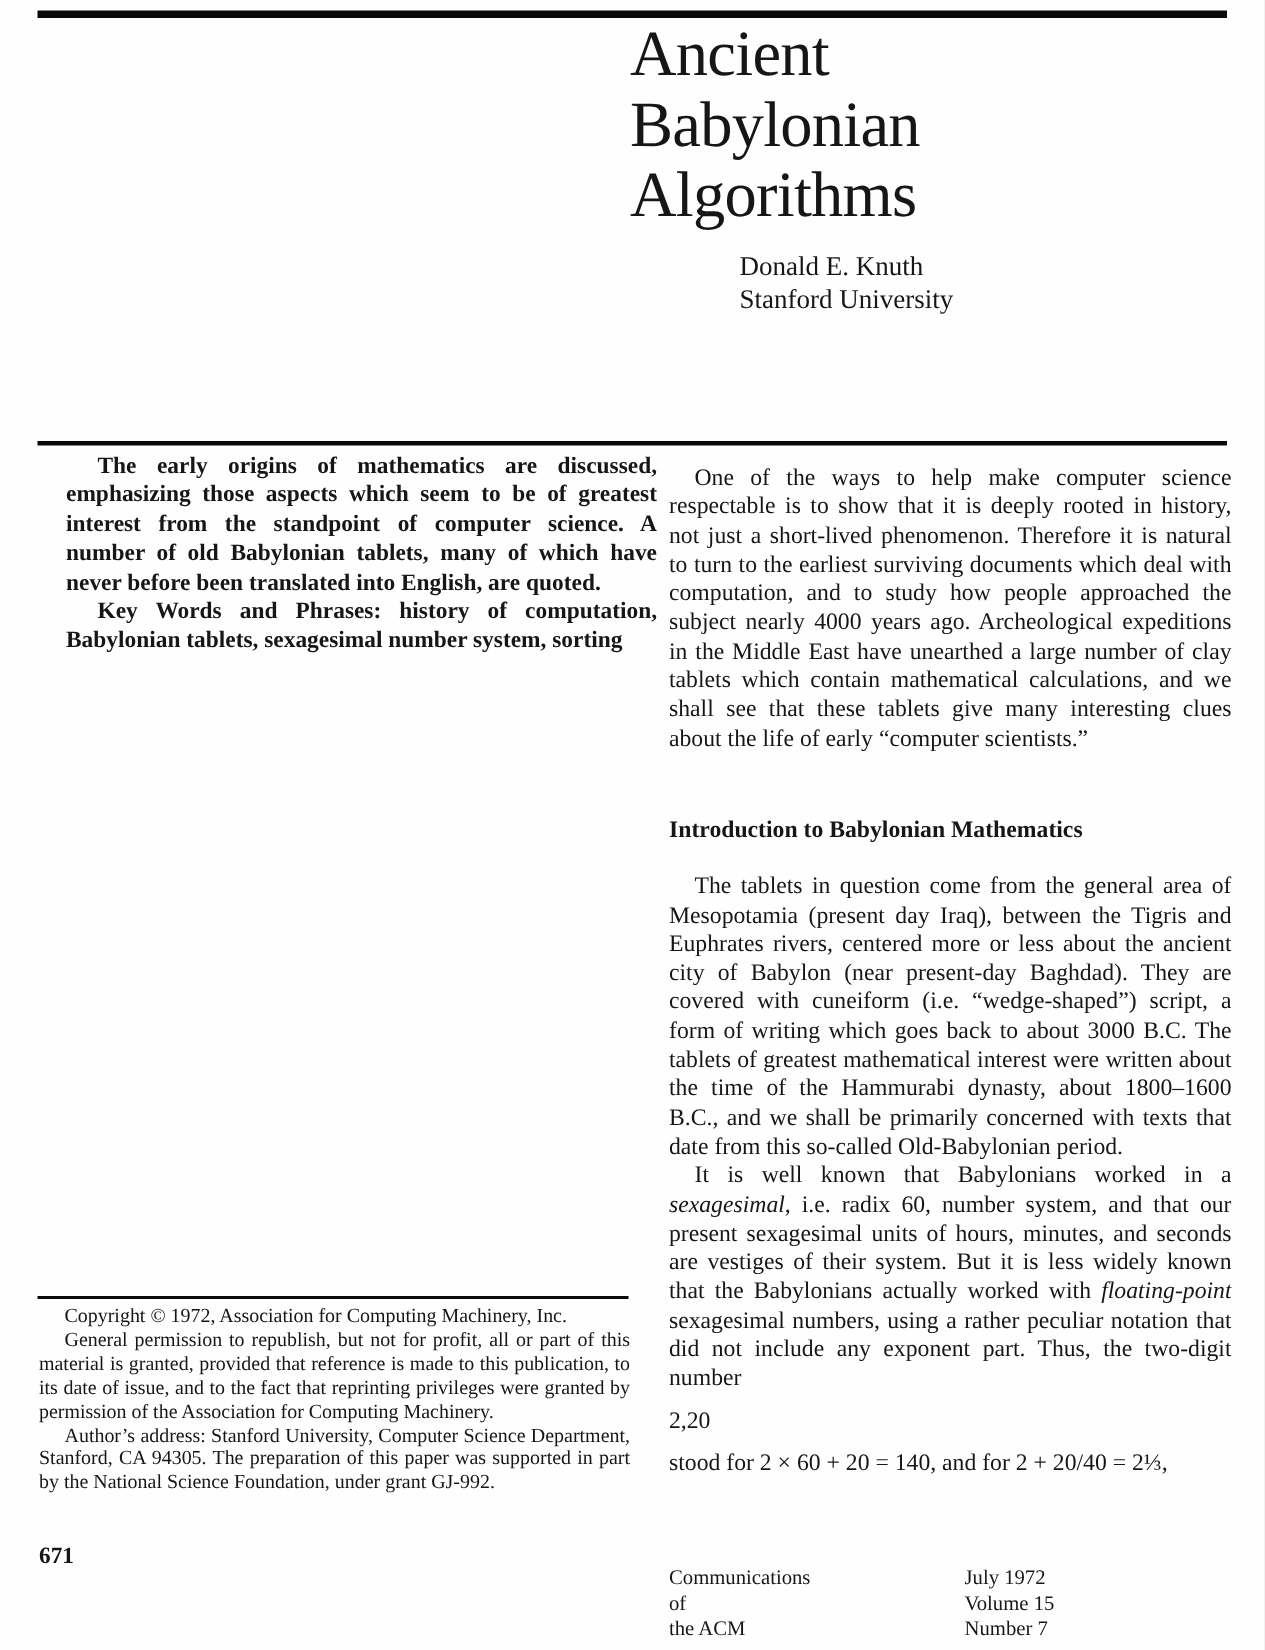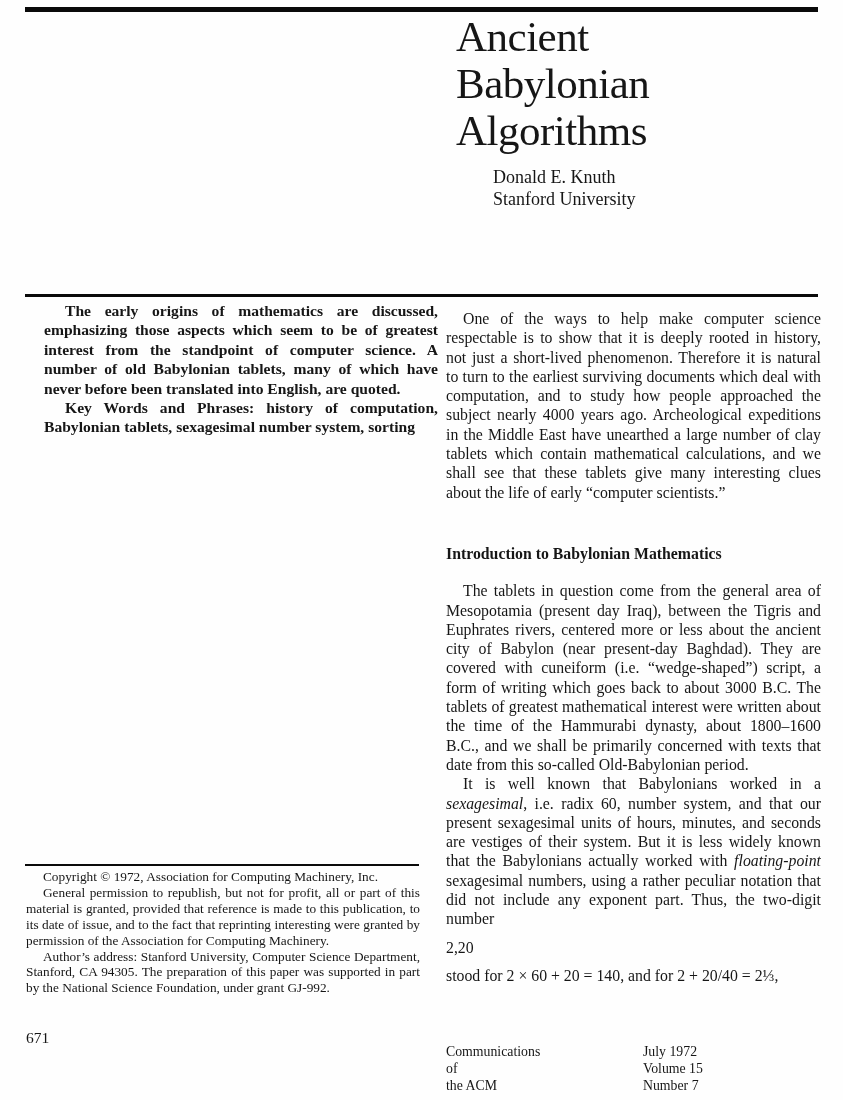--- a/index.html
+++ b/index.html
@@ -20,21 +20,21 @@
   .rule {
     position: absolute;
     background: #0a0a0a;
   }
   .rule-top    { left: 25px; top: 7px;   width: 793px; height: 5px; }
   .rule-mid    { left: 25px; top: 294px; width: 793px; height: 3px; }
   .rule-footnote { left: 25px; top: 864px; width: 394px; height: 2px; }
 
   .title {
     position: absolute;
-    left: 456px;
+    left: 420px;
     top: 13px;
     font-size: 43px;
     line-height: 47px;
     letter-spacing: -0.5px;
     font-weight: normal;
   }
   .byline {
     position: absolute;
     left: 445px;
     top: 167px;
@@ -91,21 +91,21 @@
     line-height: 15.9px;
     text-align: justify;
   }
   .footnote p { margin: 0; text-indent: 17px; }
 
   .page-number {
     position: absolute;
     left: 26px;
     top: 1029px;
     font-size: 15.5px;
-    font-weight: normal;
+    font-weight: bold;
   }
 
   .footer-block {
     position: absolute;
     top: 1043px;
     font-size: 13.8px;
     line-height: 17px;
     text-align: left;
   }
   .footer-journal { left: 446px; }
@@ -142,21 +142,21 @@
     <p>The tablets in question come from the general area of Mesopotamia (present day Iraq), between the Tigris and Euphrates rivers, centered more or less about the ancient city of Babylon (near present-day Baghdad). They are covered with cuneiform (i.e. “wedge-shaped”) script, a form of writing which goes back to about 3000 B.C. The tablets of greatest mathematical interest were written about the time of the Hammurabi dynasty, about 1800–1600 B.C., and we shall be primarily concerned with texts that date from this so-called Old-Babylonian period.</p>
     <p><span>It is well known that Babylonians worked in a </span><i>sexagesimal</i><span>, i.e. radix 60, number system, and that our present sexagesimal units of hours, minutes, and seconds are vestiges of their system. But it is less widely known that the Babylonians actually worked with </span><i>floating-point</i><span> sexagesimal numbers, using a rather peculiar notation that did not include any exponent part. Thus, the two-digit number</span></p>
     <p class="noindent display-line">2,20</p>
     <p class="noindent continuation">stood for 2 × 60 + 20 = 140, and for 2 + 20/40 = 2⅓,</p>
   </div>
 
   <div class="rule rule-footnote"></div>
 
   <div class="footnote">
     <p>Copyright © 1972, Association for Computing Machinery, Inc.</p>
-    <p>General permission to republish, but not for profit, all or part of this material is granted, provided that reference is made to this publication, to its date of issue, and to the fact that reprinting interesting were granted by permission of the Association for Computing Machinery.</p>
+    <p>General permission to republish, but not for profit, all or part of this material is granted, provided that reference is made to this publication, to its date of issue, and to the fact that reprinting privileges were granted by permission of the Association for Computing Machinery.</p>
     <p>Author’s address: Stanford University, Computer Science Department, Stanford, CA 94305. The preparation of this paper was supported in part by the National Science Foundation, under grant GJ-992.</p>
   </div>
 
   <div class="page-number">671</div>
 
   <div class="footer-block footer-journal">
     <div>Communications</div>
     <div>of</div>
     <div>the ACM</div>
   </div>

